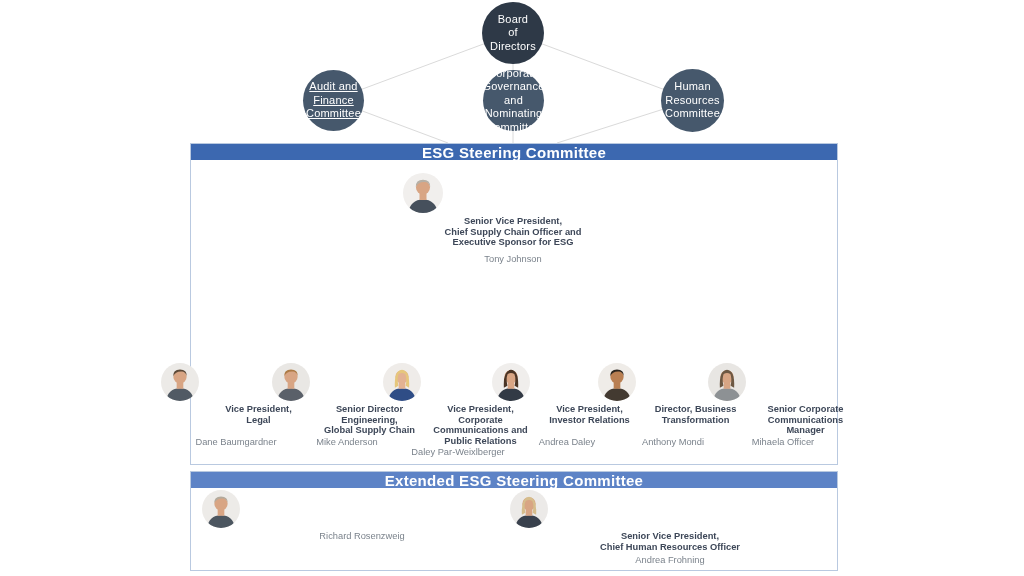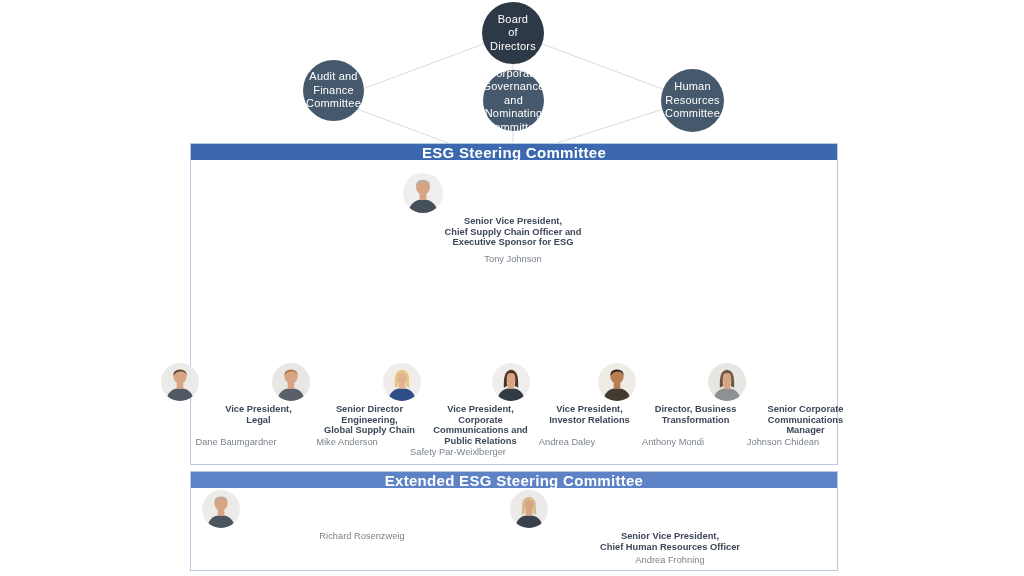--- a/index.html
+++ b/index.html
@@ -6,21 +6,21 @@
   body{font-family:"Liberation Sans", sans-serif;}
   #stage{position:relative;width:1024px;height:576px;background:var(--background);overflow:hidden;}
 
   svg.lines{position:absolute;left:0;top:0;z-index:0;}
   svg.lines line{stroke:var(--connector);stroke-width:1;}
 
   .circle{position:absolute;border-radius:50%;display:flex;align-items:center;justify-content:center;
           text-align:center;color:#fff;z-index:2;}
   .circle .clabel{white-space:pre-line;font-size:11px;line-height:1.22;letter-spacing:.2px;}
   .circle.board{left:482px;top:2px;width:62px;height:62px;background:var(--circle_board);}
-  .circle.c1{left:303px;top:60px;width:61px;height:61px;background:var(--circle_committee);}
+  .circle.c1{left:303px;top:70px;width:61px;height:61px;background:var(--circle_committee);text-decoration:underline;}
   .circle.c2{left:483px;top:70px;width:61px;height:61px;background:var(--circle_committee);}
   .circle.c3{left:661px;top:69px;width:63px;height:63px;background:var(--circle_committee);}
 
   .box{position:absolute;left:190px;width:646px;background:#fff;border:1px solid var(--box_border);z-index:1;}
   .box1{top:143px;height:320px;}
   .box2{top:471px;height:98px;}
   .band{height:16px;display:flex;align-items:center;justify-content:center;color:var(--header_text);
         font-size:15px;letter-spacing:.3px;font-weight:bold;}
   .box1 .band{background:var(--banner_primary);}
   .box2 .band{background:var(--banner_secondary);}
@@ -143,21 +143,21 @@
     <path d="M5,41 Q7,26.5 20,26.5 Q33,26.5 35,41 Z" style="fill:var(--suit)"></path>
     <path d="M16.5,18 h7 v9 h-7 z" style="fill:var(--skin)"></path>
     <circle cx="20" cy="14.5" r="7" style="fill:var(--skin)"></circle>
     <path class="hair-short" d="M12.8,14 Q12.6,6.8 20,6.8 Q27.4,6.8 27.2,14 Q26,9.6 22.5,9 Q15.5,8.2 12.8,14 Z" style="fill:var(--hair)"></path>
     <path class="hair-long" d="M12.5,26 Q11.5,8 20,7.2 Q28.5,8 27.5,26 L23.8,24 Q25.5,16 23.5,11.5 Q20,9.8 16.5,11.5 Q14.5,16 16.2,24 Z" style="fill:var(--hair)"></path>
   </svg>
 </div>
     <div class="ptitle">Vice President, Corporate
 Communications and
 Public Relations</div>
-    <div class="pname">Safety Par-Weixlberger</div>
+    <div class="pname">Daley Par-Weixlberger</div>
   </div>
   <div class="person mem mem3">
     <div class="avatar sz38 f" style="--bg: #f0eeec; --skin: #d8a584; --hair: #4a3526; --suit: #323a45;">
   <svg viewBox="0 0 40 40" xmlns="http://www.w3.org/2000/svg">
     <rect x="0" y="0" width="40" height="40" style="fill:var(--bg)"></rect>
     <path d="M5,41 Q7,26.5 20,26.5 Q33,26.5 35,41 Z" style="fill:var(--suit)"></path>
     <path d="M16.5,18 h7 v9 h-7 z" style="fill:var(--skin)"></path>
     <circle cx="20" cy="14.5" r="7" style="fill:var(--skin)"></circle>
     <path class="hair-short" d="M12.8,14 Q12.6,6.8 20,6.8 Q27.4,6.8 27.2,14 Q26,9.6 22.5,9 Q15.5,8.2 12.8,14 Z" style="fill:var(--hair)"></path>
     <path class="hair-long" d="M12.5,26 Q11.5,8 20,7.2 Q28.5,8 27.5,26 L23.8,24 Q25.5,16 23.5,11.5 Q20,9.8 16.5,11.5 Q14.5,16 16.2,24 Z" style="fill:var(--hair)"></path>
@@ -189,21 +189,21 @@
     <path d="M5,41 Q7,26.5 20,26.5 Q33,26.5 35,41 Z" style="fill:var(--suit)"></path>
     <path d="M16.5,18 h7 v9 h-7 z" style="fill:var(--skin)"></path>
     <circle cx="20" cy="14.5" r="7" style="fill:var(--skin)"></circle>
     <path class="hair-short" d="M12.8,14 Q12.6,6.8 20,6.8 Q27.4,6.8 27.2,14 Q26,9.6 22.5,9 Q15.5,8.2 12.8,14 Z" style="fill:var(--hair)"></path>
     <path class="hair-long" d="M12.5,26 Q11.5,8 20,7.2 Q28.5,8 27.5,26 L23.8,24 Q25.5,16 23.5,11.5 Q20,9.8 16.5,11.5 Q14.5,16 16.2,24 Z" style="fill:var(--hair)"></path>
   </svg>
 </div>
     <div class="ptitle">Senior Corporate
 Communications
 Manager</div>
-    <div class="pname">Johnson Chidean</div>
+    <div class="pname">Mihaela Officer</div>
   </div>
 
   <div class="box box2">
     <div class="band">Extended ESG Steering Committee</div>
   </div>
 
   <div class="person ext ext0">
     <div class="avatar sz38 m" style="--bg: #edebe8; --skin: #d8a584; --hair: #b3aa9c; --suit: #4c5660;">
   <svg viewBox="0 0 40 40" xmlns="http://www.w3.org/2000/svg">
     <rect x="0" y="0" width="40" height="40" style="fill:var(--bg)"></rect>

